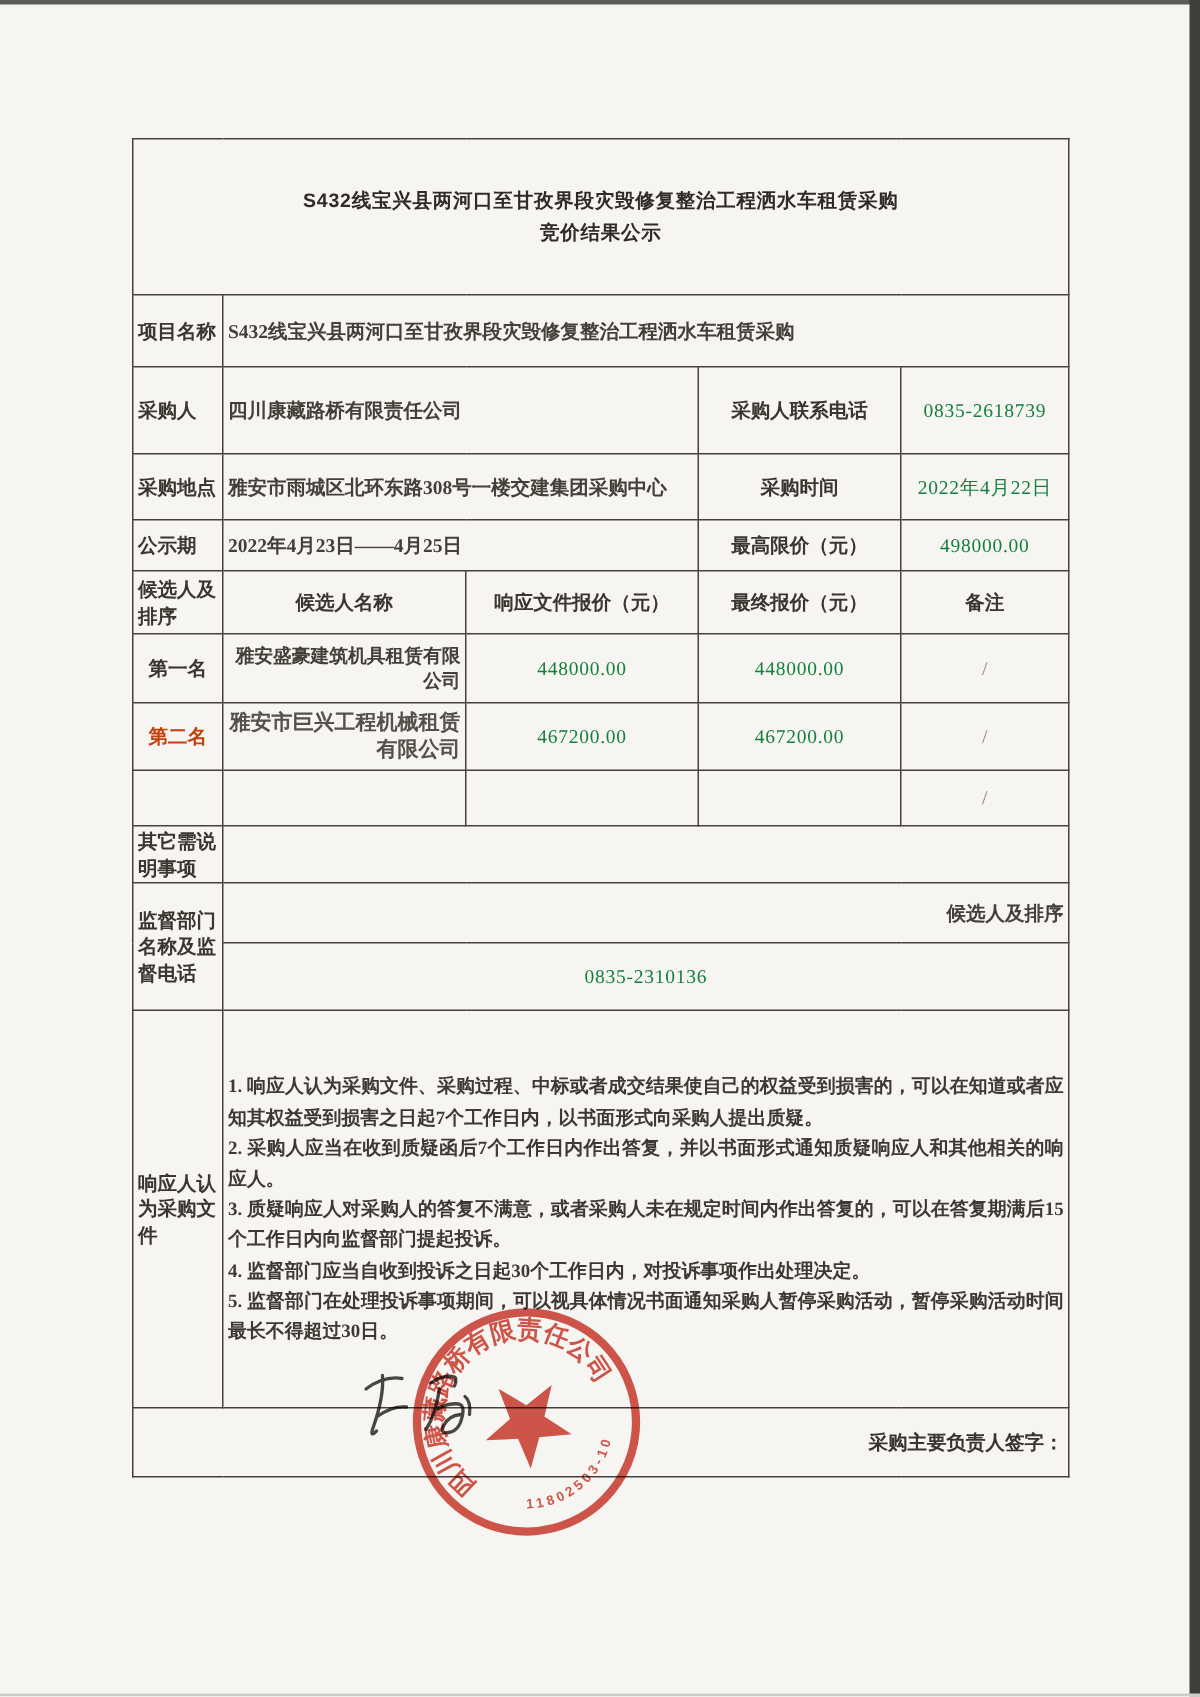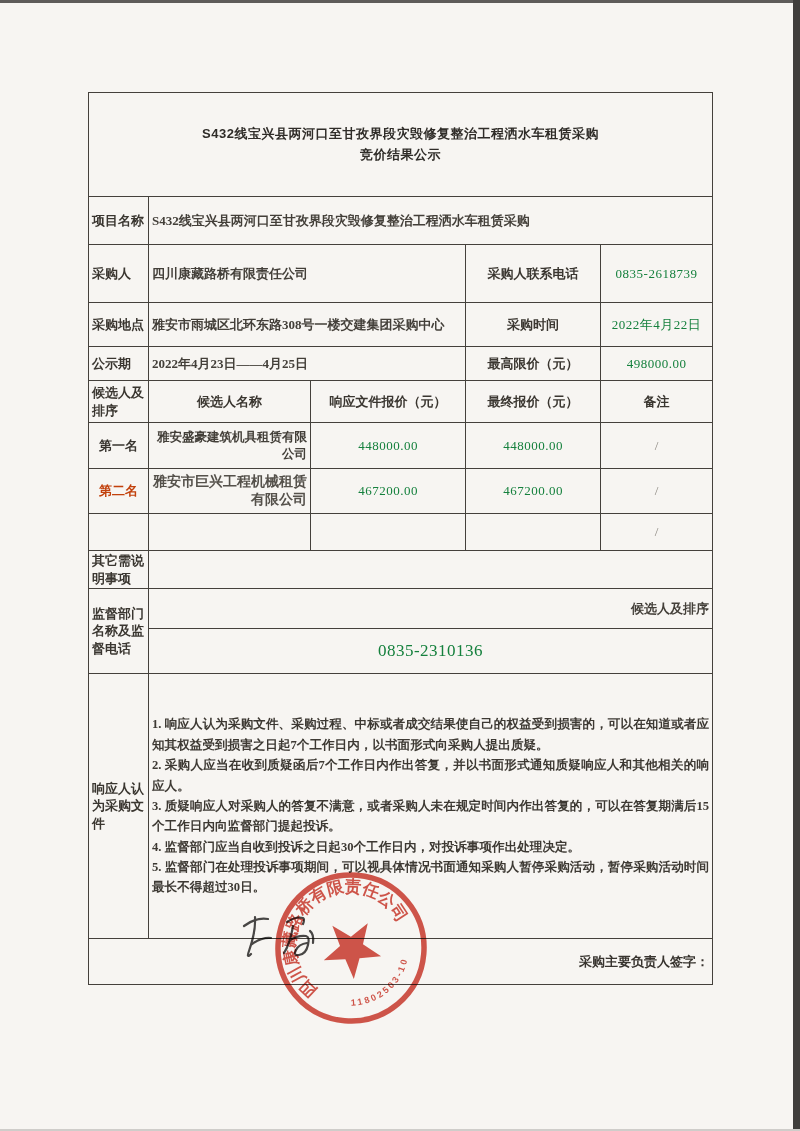--- a/index.html
+++ b/index.html
@@ -145,21 +145,21 @@
   <tr style="height:33px">
     <td class="lbl">其它需说明事项</td>
     <td colspan="4" class="val"></td>
   </tr>
 
   <tr style="height:40px">
     <td class="lbl" rowspan="2">监督部门名称及监督电话</td>
     <td colspan="4" class="val val-c">候选人及排序</td>
   </tr>
   <tr style="height:45px">
-    <td colspan="4" class="num" style="font-size:17px">0835-2310136</td>
+    <td colspan="4" class="num" style="font-size:13px">0835-2310136</td>
   </tr>
 
   <tr style="height:265px">
     <td class="lbl">响应人认为采购文件</td>
     <td colspan="4" class="notes-cell">
       <div class="note-line">1. 响应人认为采购文件、采购过程、中标或者成交结果使自己的权益受到损害的，可以在知道或者应知其权益受到损害之日起7个工作日内，以书面形式向采购人提出质疑。</div>
       <div class="note-line">2. 采购人应当在收到质疑函后7个工作日内作出答复，并以书面形式通知质疑响应人和其他相关的响应人。</div>
       <div class="note-line">3. 质疑响应人对采购人的答复不满意，或者采购人未在规定时间内作出答复的，可以在答复期满后15个工作日内向监督部门提起投诉。</div>
       <div class="note-line">4. 监督部门应当自收到投诉之日起30个工作日内，对投诉事项作出处理决定。</div>
       <div class="note-line">5. 监督部门在处理投诉事项期间，可以视具体情况书面通知采购人暂停采购活动，暂停采购活动时间最长不得超过30日。</div>

